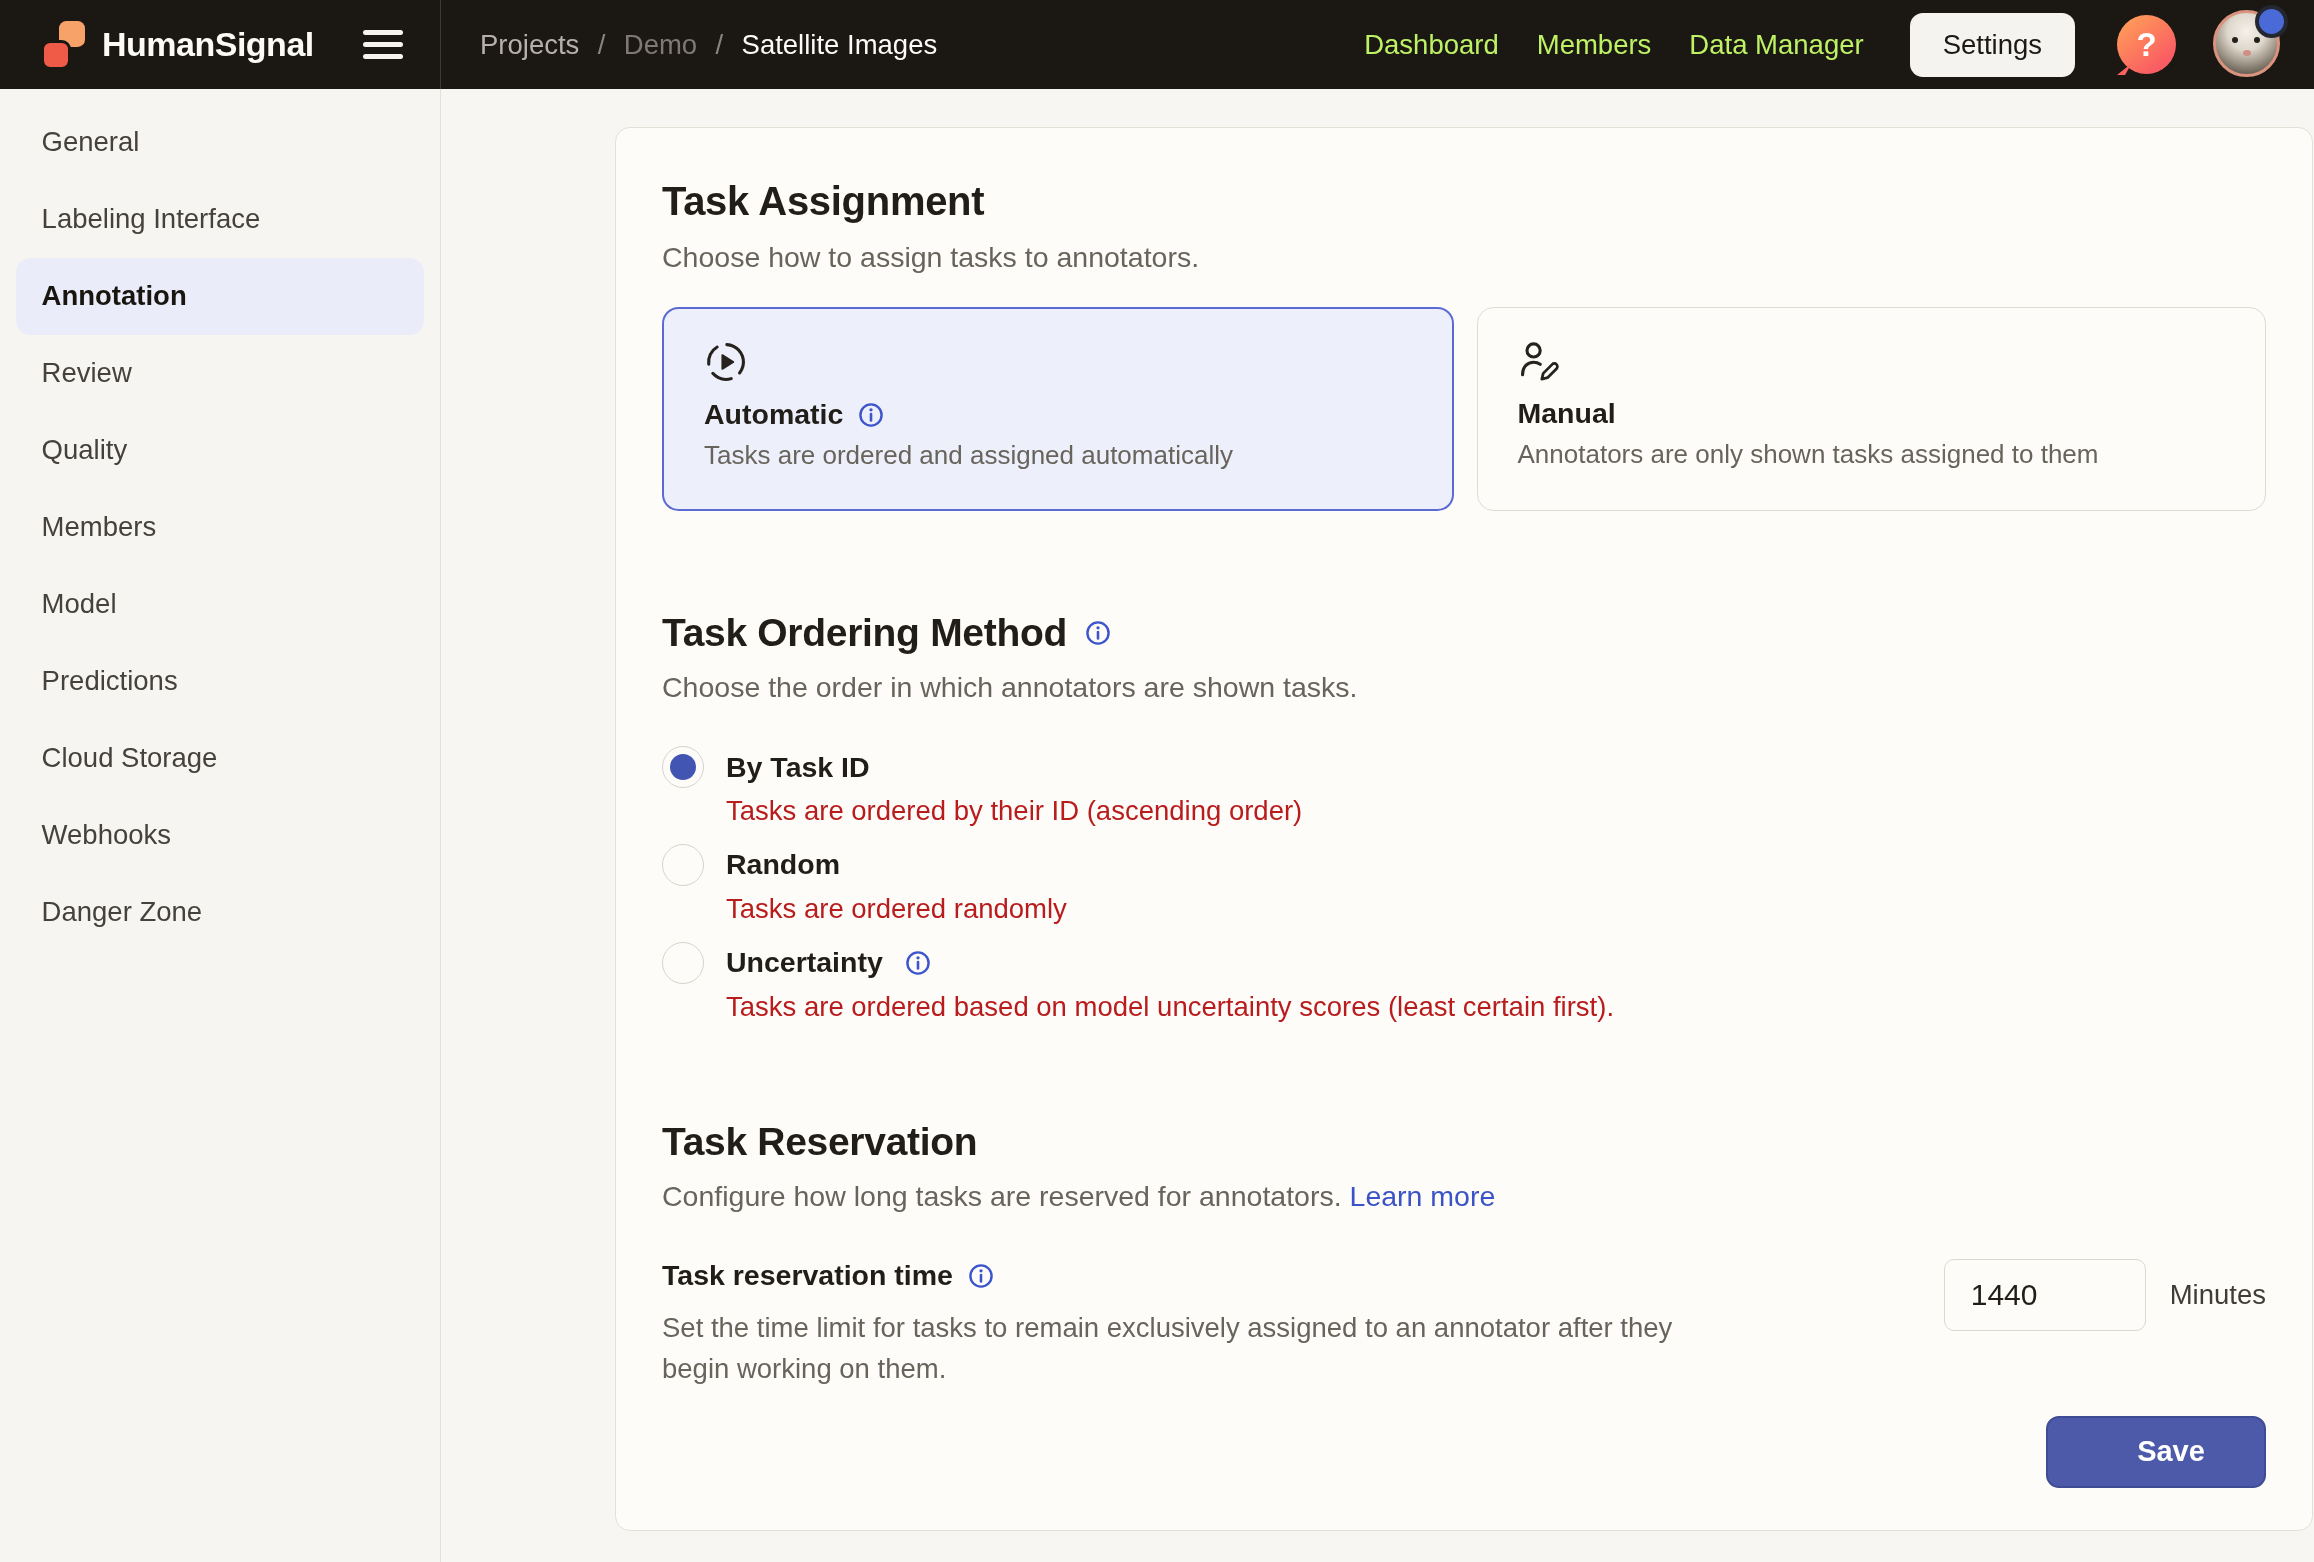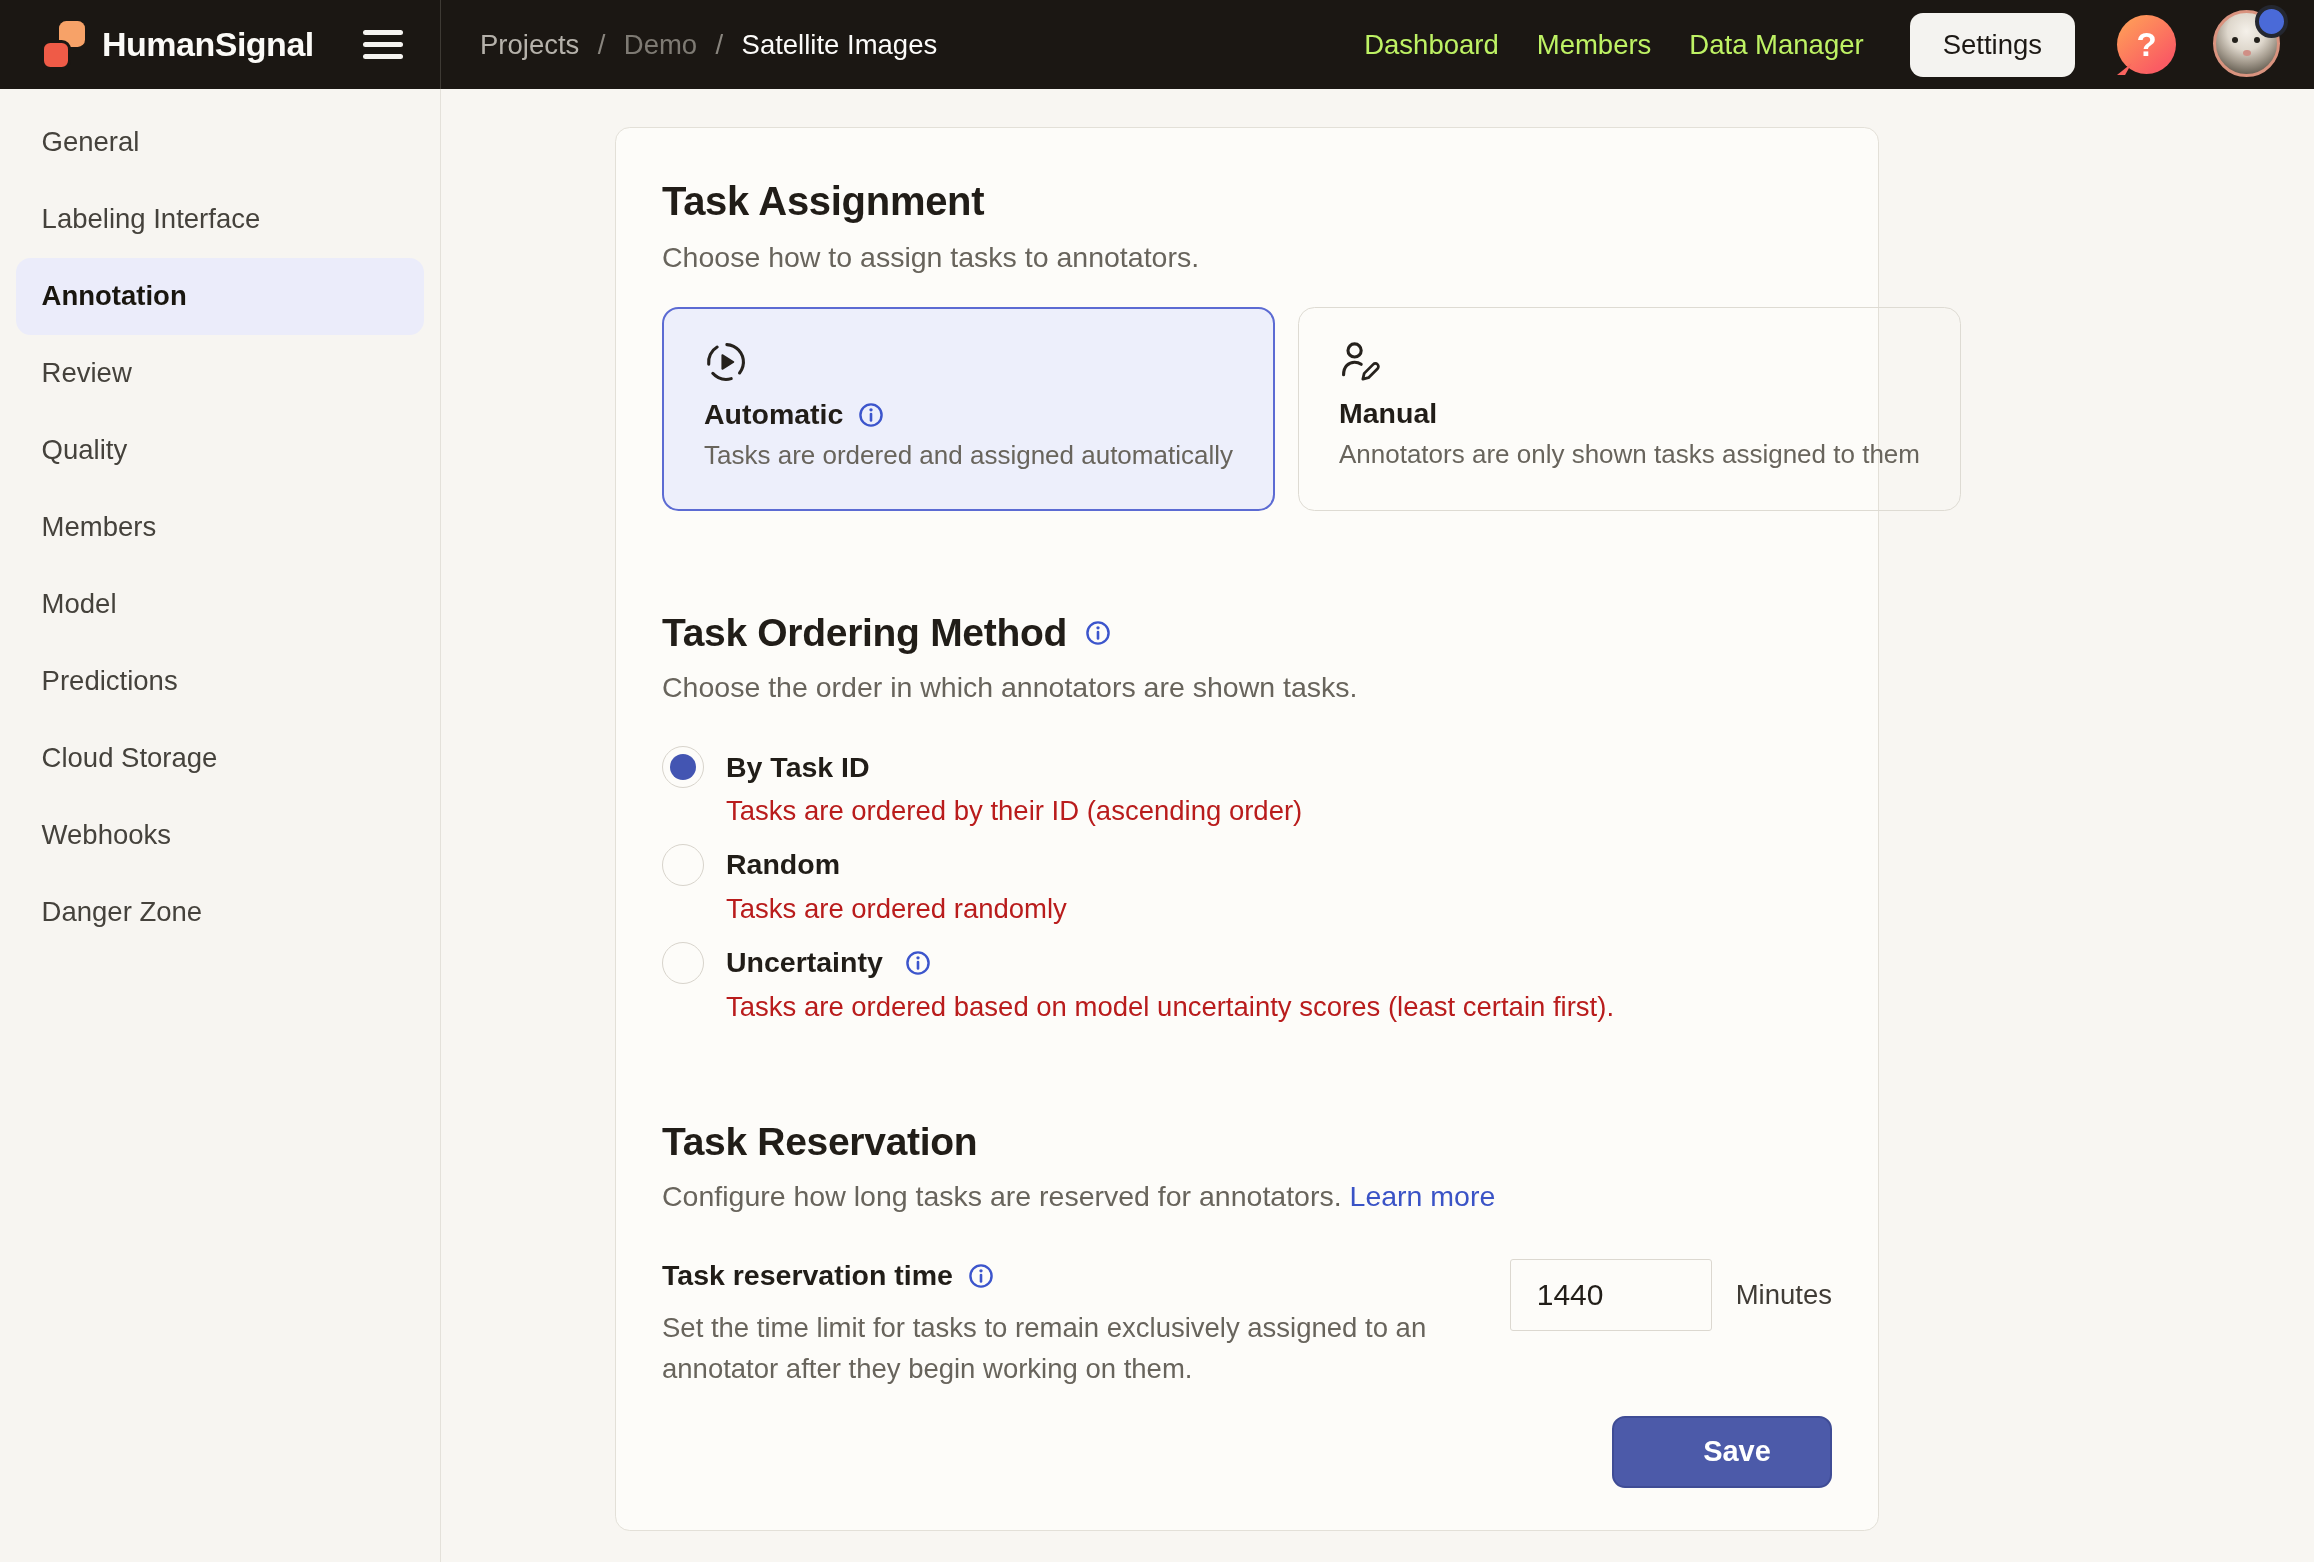--- a/index.html
+++ b/index.html
@@ -49,21 +49,21 @@
 
   
   .body{flex:1;display:flex;min-height:0;}
   .sidebar{width:441px;flex:0 0 441px;background:#f7f5f1;border-right:1.8px solid #e4e1da;
            box-sizing:border-box;padding-top:14.7px;}
   .side-item{height:77px;margin:0 15.6px;display:flex;align-items:center;padding-left:26px;
              border-radius:14.7px;font-size:27.5px;color:#45423c;cursor:pointer;}
   .side-item.active{background:#ebecfa;color:#19160f;font-weight:700;}
 
   .main{flex:1;position:relative;}
-  .card{position:absolute;left:174px;top:38px;width:1264px;height:1404px;box-sizing:border-box;
+  .card{position:absolute;left:174px;top:38px;width:1698px;height:1404px;box-sizing:border-box;
         background:#fdfcf9;border:1.8px solid #e3e0d8;border-radius:14.7px;padding:51px 46px 44px;}
 
   .h1{margin:0;font-size:40px;font-weight:700;color:#211d18;letter-spacing:-0.3px;}
   .h2{margin:0;font-size:39px;font-weight:700;color:#211d18;letter-spacing:-0.3px;}
   .h2-row{display:flex;align-items:center;gap:18.4px;margin-top:100px;}
   .sub{margin:16.5px 0 0;font-size:28.5px;color:#68645c;}
   .link{color:#3a53c6;cursor:pointer;}
 
   .assign-row{display:flex;gap:23px;margin-top:33px;}
   .assign-card{flex:1;box-sizing:border-box;height:204px;border:1.8px solid #dedbd3;border-radius:16.5px;
@@ -85,21 +85,21 @@
   .radio-label{font-size:28.5px;font-weight:700;color:#211d18;cursor:pointer;}
   .radio-desc{margin:7.3px 0 0 64px;font-size:27.5px;color:#b91c1c;}
 
   .tr-head{margin-top:97px;}
   .res-row{display:flex;align-items:flex-start;margin-top:46px;}
   .res-left{width:1084px;}
   .res-label-row{display:flex;align-items:center;gap:14.7px;}
   .res-label{font-size:28.5px;font-weight:700;color:#211d18;}
   .res-desc{margin:14.7px 0 0;font-size:27.5px;color:#68645c;line-height:1.5;}
   .res-right{margin-left:auto;display:flex;align-items:center;gap:24px;}
-  .res-input{width:202px;height:72px;box-sizing:border-box;border:1.8px solid #dcd8d0;border-radius:3px;
+  .res-input{width:202px;height:72px;box-sizing:border-box;border:1.8px solid #dcd8d0;border-radius:10px;
              background:#fdfcf9;font-size:30px;color:#211d18;padding:0 26px;font-family:inherit;}
   .res-unit{font-size:27.5px;color:#403c36;}
 
   .save-row{display:flex;justify-content:flex-end;margin-top:26px;}
   .save-btn{width:220px;height:72px;background:#4c5aa9;border:2.8px solid #3f4c95;border-radius:13px;
             color:#ffffff;font-size:29px;font-weight:700;cursor:pointer;font-family:inherit;padding-left:36px;}
 </style>
 </head>
 <body>
 

